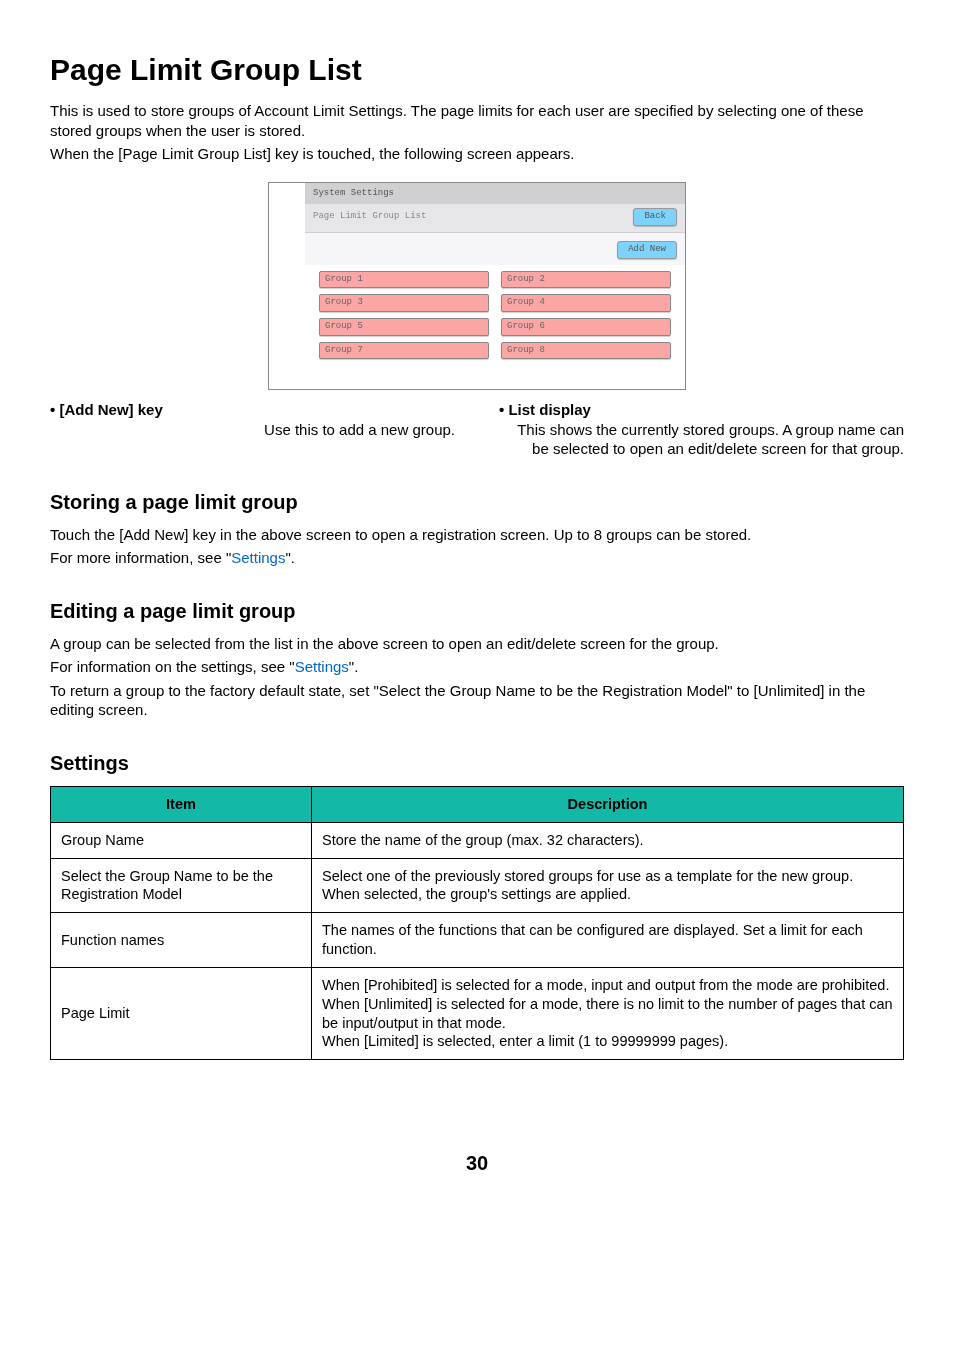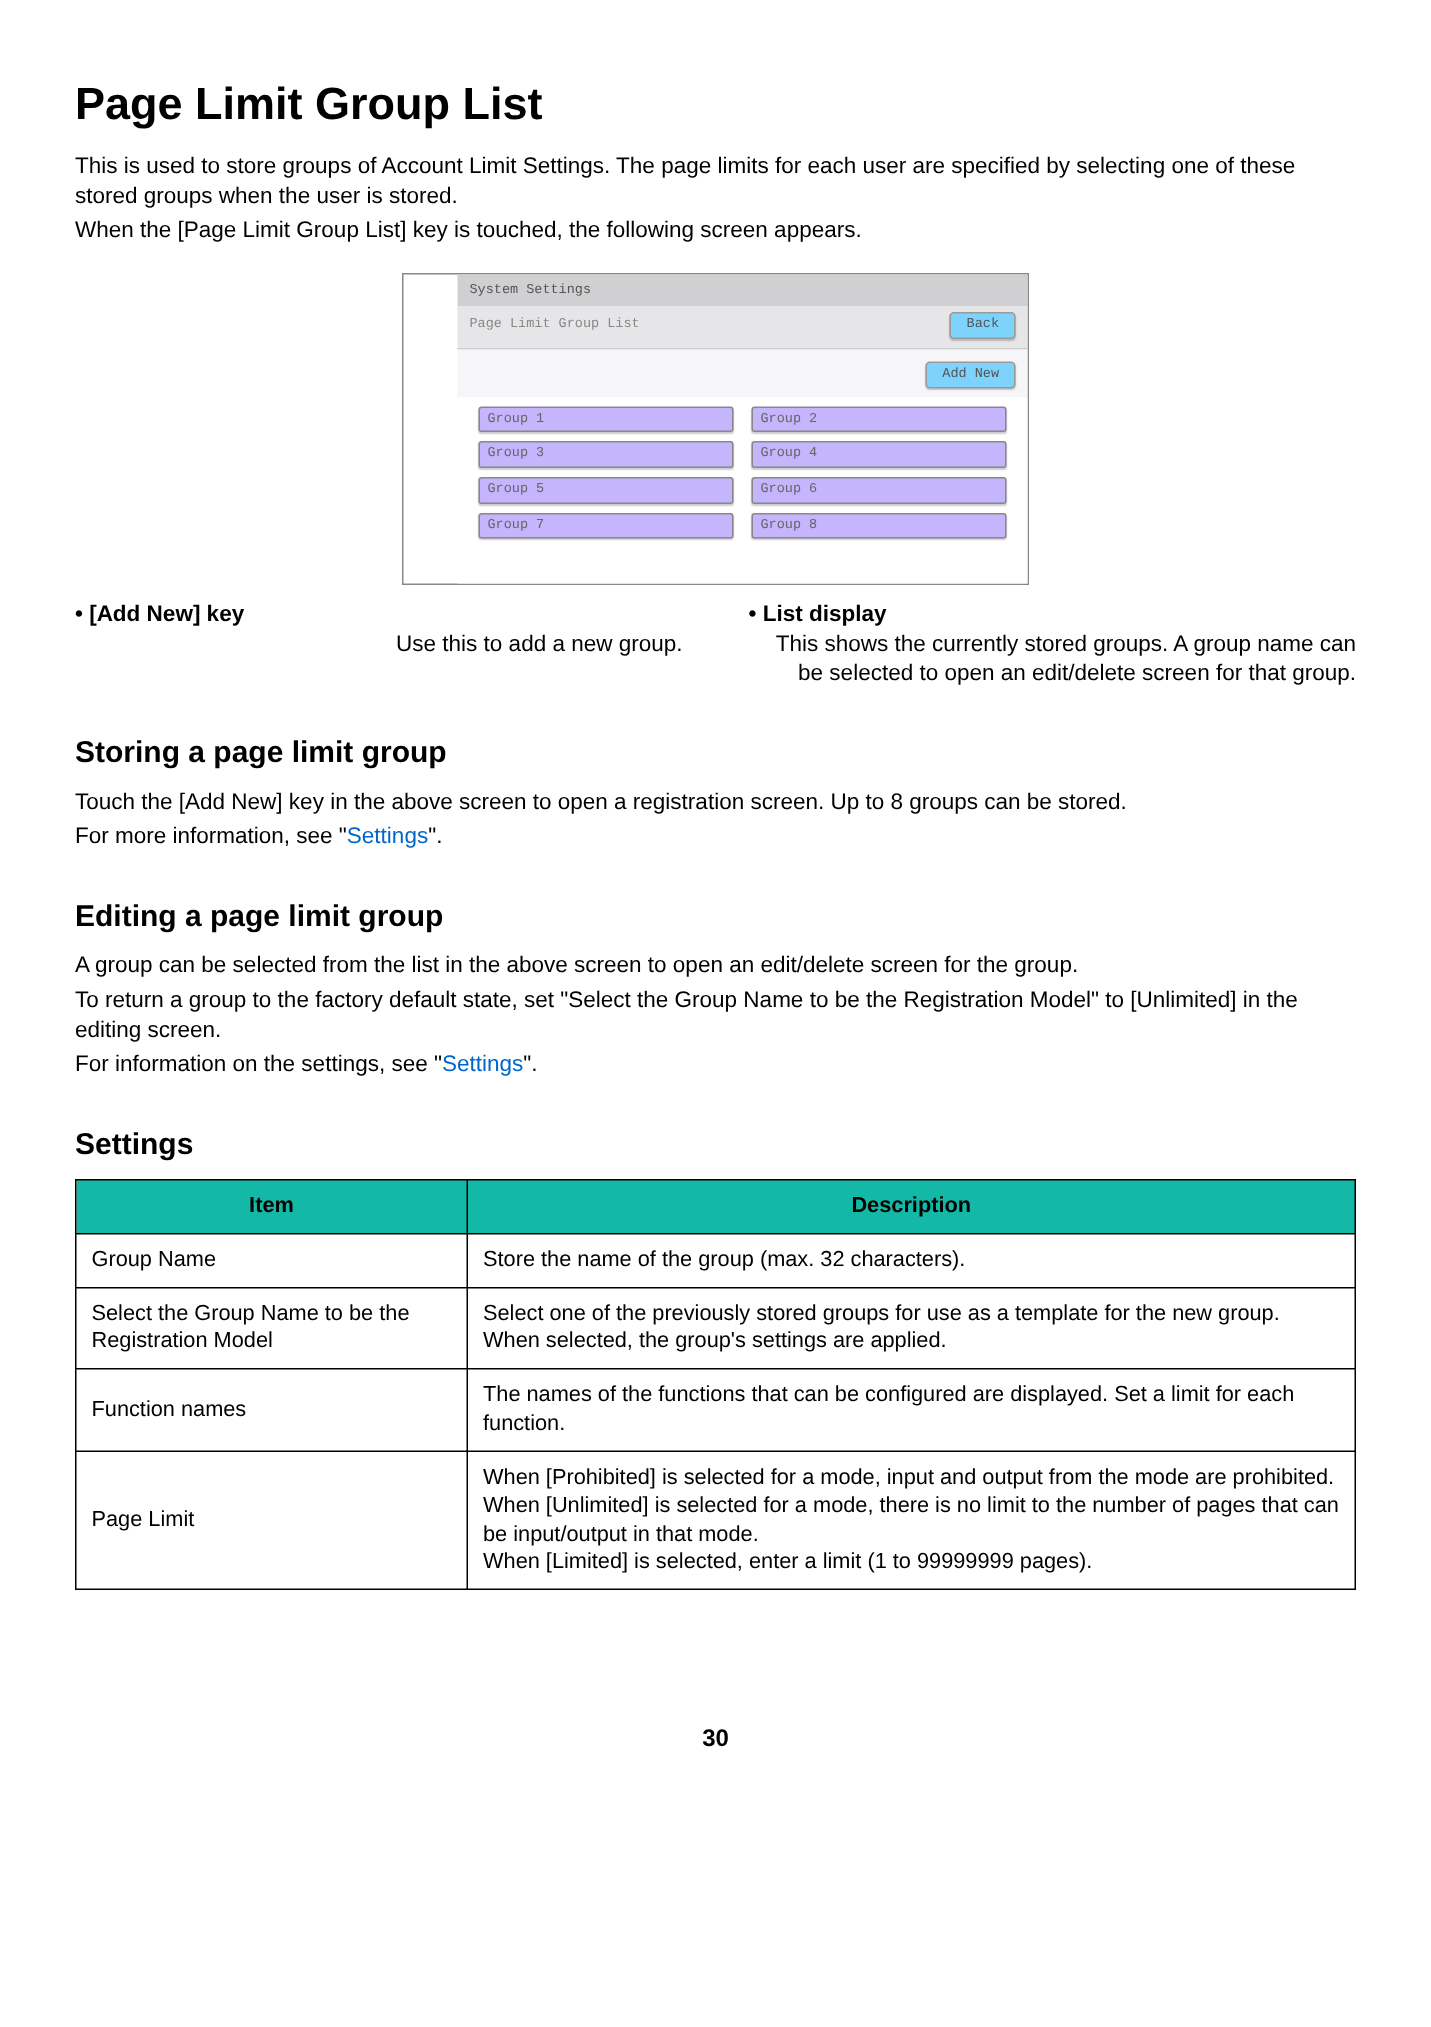--- a/index.html
+++ b/index.html
@@ -84,21 +84,21 @@
     gap: 6px 12px;
     padding: 6px 14px 30px 14px;
     background: #fff;
   }
   .ss-group-btn {
     border: 1px solid #888;
     border-radius: 2px;
     padding: 2px 5px;
     font-size: 9px;
     color: #666;
-    background: #c4b5fd;
+    background: #fca5a5;
     box-shadow: 0 1px 1px rgba(0,0,0,.2);
   }
 
   
   .bullet-cols {
     display: flex;
     gap: 44px;
     margin-top: 10px;
   }
   .bullet-col {
@@ -133,21 +133,21 @@
     background: #14b8a6;
     text-align: center;
     font-weight: bold;
   }
   .col-item {
     width: 240px;
   }
 
   .page-number {
     text-align: center;
-    font-size: 16px;
+    font-size: 20px;
     font-weight: bold;
     margin-top: 90px;
   }
 </style>
 </head>
 <body>
 
 <h1>Page Limit Group List</h1>
 
 <p>This is used to store groups of Account Limit Settings. The page limits for each user are specified by selecting one of these stored groups when the user is stored.</p>
@@ -191,24 +191,24 @@
   <h2>Storing a page limit group</h2>
   <p>Touch the [Add New] key in the above screen to open a registration screen. Up to 8 groups can be stored.</p>
   <p>
     <span>For more information, see "</span><span class="link">Settings</span><span>".</span>
   </p>
 </div>
 
 <div class="section">
   <h2>Editing a page limit group</h2>
   <p>A group can be selected from the list in the above screen to open an edit/delete screen for the group.</p>
-  <p>To return a group to the factory default state, set "Select the Group Name to be the Registration Model" to [Unlimited] in the editing screen.</p>
   <p>
     <span>For information on the settings, see "</span><span class="link">Settings</span><span>".</span>
   </p>
+  <p>To return a group to the factory default state, set "Select the Group Name to be the Registration Model" to [Unlimited] in the editing screen.</p>
 </div>
 
 <div class="section">
   <h2>Settings</h2>
   <table>
     <thead>
       <tr>
         <th class="col-item">Item</th>
         <th>Description</th>
       </tr>

